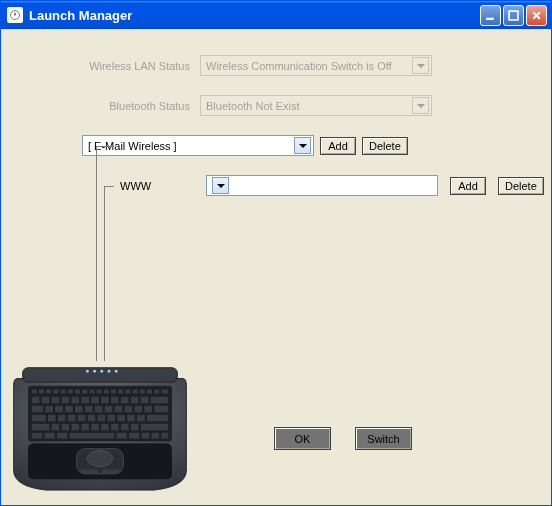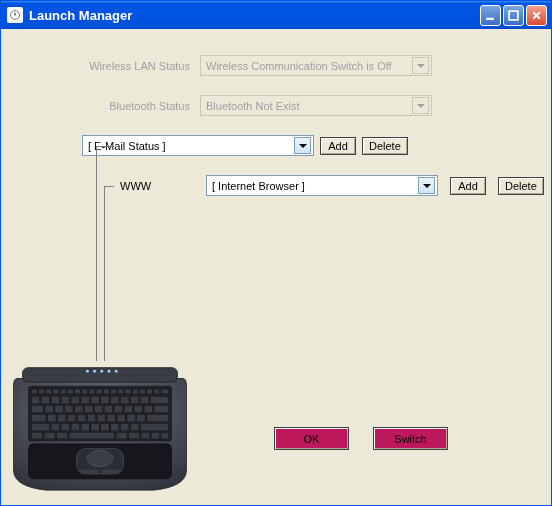--- a/index.html
+++ b/index.html
@@ -101,22 +101,22 @@
     min-width: 40px;
     padding: 0 8px;
     background: #ECE9D8;
     border: 1px solid #404040;
     display: inline-flex; align-items: center; justify-content: center;
     box-shadow: inset 1px 1px 0 #fff, inset -1px -1px 0 #ACA899;
   }
   .small-btn { min-width: 36px; padding: 0 6px; }
 
   .bigbtn {
-    width: 75px; height: 23px;
-    background: #be185d;
+    width: 57px; height: 23px;
+    background: #737373;
     border: 1px solid #404040;
     box-shadow: inset 1px 1px 0 #fff, inset -1px -1px 0 #ACA899;
     display: inline-flex; align-items: center; justify-content: center; margin-top: 37px;
   }
 
   
   .connector {
     position: absolute;
     border-left: 1px solid #808080;
     border-top: 1px solid #808080;
@@ -188,33 +188,32 @@
       <div class="combo disabled">
         <div class="val">Wireless Communication Switch is Off</div>
         <div class="dropbtn">
             <div class="arrow-down"></div>
           </div>
       </div>
     </div>
 
     <div class="row" style="left:78px; top:106px;">
       <div class="combo">
-        <div class="val">[  E-Mail Status  ]</div>
+        <div class="val">[  E-Mail Wireless  ]</div>
         <div class="dropbtn">
             <div class="arrow-down"></div>
           </div>
       </div>
       <div class="btn small-btn">Add</div>
       <div class="btn small-btn">Delete</div>
     </div>
 
     <div class="row" style="left:78px; top:146px;gap:12px;">
       <div class="label" style="text-align:left; width:112px; padding-left:38px;">WWW</div>
       <div class="combo">
-        <div class="val">[  Internet Browser  ]</div>
         <div class="dropbtn">
             <div class="arrow-down"></div>
           </div>
       </div>
       <div class="btn small-btn">Add</div>
       <div class="btn small-btn">Delete</div>
     </div>
 
     <div class="connector" style="left:92px; top:117px; width:18px; height:215px;"></div>
     <div class="connector" style="left:100px; top:157px; width:10px; height:175px;"></div>

